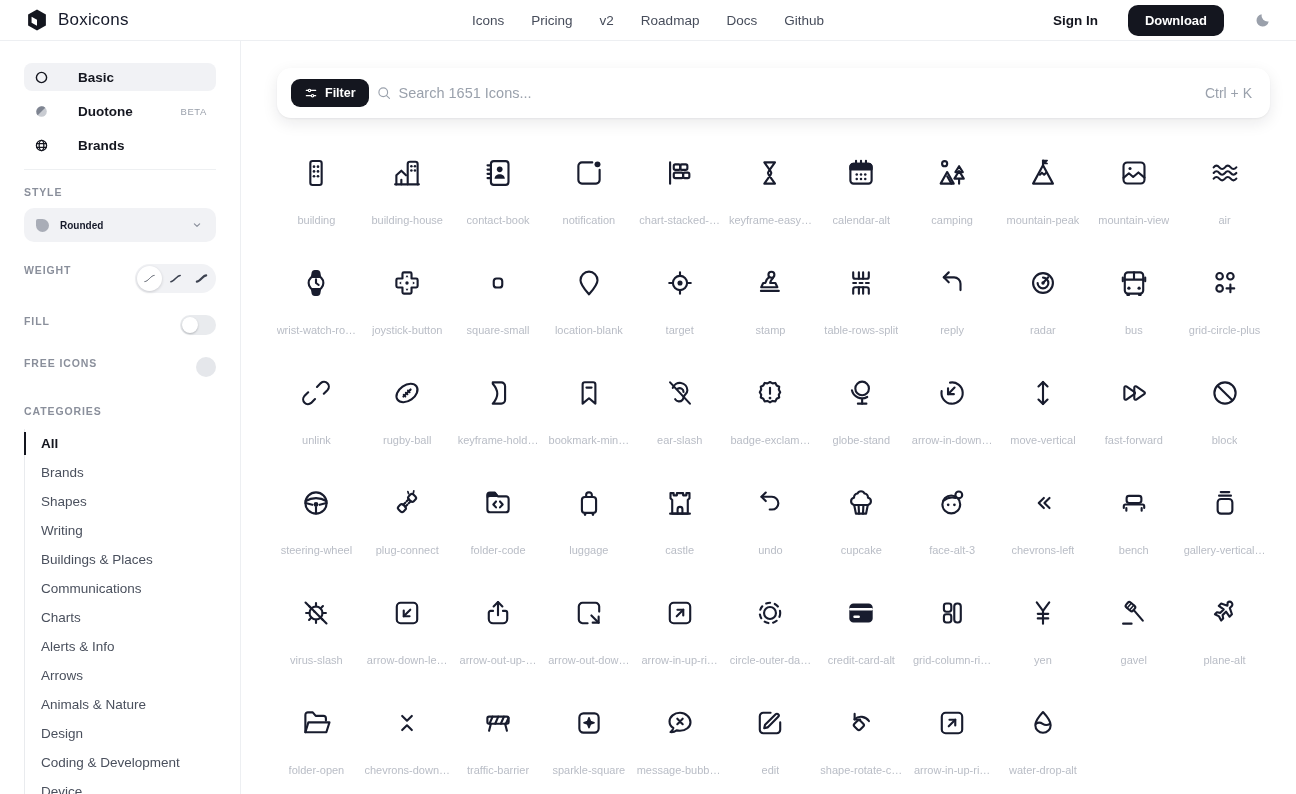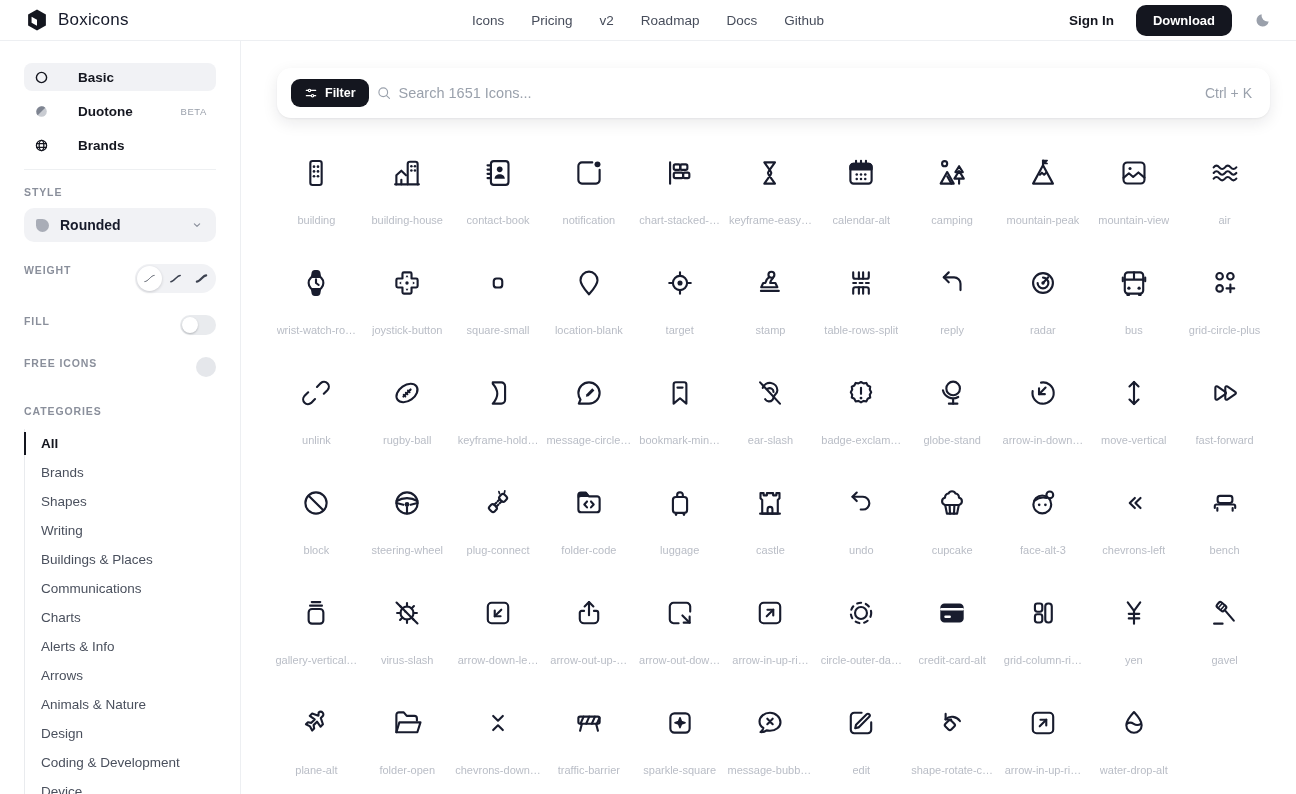--- a/index.html
+++ b/index.html
@@ -9,21 +9,21 @@
 
   
   .topbar{height:41px;display:flex;align-items:center;padding:0 24px;
     border-bottom:1px solid #edeff2;position:relative;background:#fff}
   .brand{display:flex;align-items:center;gap:8px;cursor:pointer}
   .brand .logo{width:26px;height:26px;display:inline-block}
   .brand .brand-name{font-size:17px;font-weight:400;letter-spacing:.2px}
   .nav-center{position:absolute;left:50%;transform:translateX(-50%);
     display:flex;gap:27px;align-items:center}
   .nav-link{font-size:13.5px;color:#474d5b;cursor:pointer}
-  .top-right{margin-left:auto;display:flex;align-items:center;gap:22px}
+  .top-right{margin-left:auto;display:flex;align-items:center;gap:30px}
   .signin{font-size:13.5px;font-weight:700;color:#14161f;cursor:pointer}
   .download-btn{background:#14161f;color:#fff;font-size:13px;font-weight:700;
     padding:8px 17px;border-radius:10px;border:none;cursor:pointer;
     font-family:"Liberation Sans",sans-serif}
   .moon{width:18px;height:18px;display:inline-block;cursor:pointer}
 
   
   .layout{display:flex;height:753px}
   .sidebar{width:241px;min-width:241px;border-right:1px solid #edeff2;
     padding:22px 24px 0 24px;overflow:hidden}
@@ -33,21 +33,21 @@
     color:#14161f;cursor:pointer}
   .side-tab.active{background:#f1f2f5}
   .side-tab .ticon{width:17px;height:17px;display:inline-block;flex:none}
   .beta{margin-left:auto;font-size:9.5px;letter-spacing:.6px;color:#9aa0ab;font-weight:400}
 
   .divider{height:1px;background:#eef0f2;margin:10px 0 16px}
   .section-label{font-size:10.5px;letter-spacing:.9px;color:#8a8f9b;
     margin-bottom:10px;font-weight:700}
 
   .style-select{height:34px;background:#f1f2f5;border-radius:10px;display:flex;
-    align-items:center;gap:11px;padding:0 12px;font-size:14px;font-weight:700;
+    align-items:center;gap:11px;padding:0 12px;font-size:10px;font-weight:700;
     cursor:pointer}
   .swatch{width:13px;height:13px;background:#a9adb7;border-radius:2px 7px 7px 7px;flex:none}
   .style-select .chev{margin-left:auto;width:14px;height:14px;color:#8a8f9b}
 
   .row-between{display:flex;justify-content:space-between;margin-top:22px}
   .row-between .section-label{margin-bottom:0}
   .weight-pill{background:#f1f2f5;border-radius:999px;padding:2px;display:flex;gap:1px}
   .weight-btn{width:25px;height:25px;border-radius:50%;display:flex;align-items:center;
     justify-content:center;cursor:pointer;color:#3c4250}
   .weight-btn.active{background:#fff;box-shadow:0 1px 3px rgba(20,22,31,.18)}
@@ -453,27 +453,20 @@
           <span class="lbl">rugby-ball</span>
         </div>
         <div class="cell">
           <span class="glyph"><svg viewBox="0 0 24 24" width="100%" height="100%" fill="none" stroke="currentColor" stroke-width="1.5" stroke-linecap="round" stroke-linejoin="round">
               <path d="M8.3 4.5h6A2.7 2.7 0 0 1 17 7.2v9.6a2.7 2.7 0 0 1-2.7 2.7h-6c2.1-2.4 3.2-4.7 3.2-7s-1.1-4.6-3.2-7z"></path>
             </svg></span>
           <span class="lbl">keyframe-hold…</span>
         </div>
         <div class="cell">
           <span class="glyph"><svg viewBox="0 0 24 24" width="100%" height="100%" fill="none" stroke="currentColor" stroke-width="1.5" stroke-linecap="round" stroke-linejoin="round">
-              <path d="M12 4.5a7.5 7.5 0 0 0-7.5 7.5c0 1.7.6 3.3 1.5 4.6l-1.2 2.9h7.2a7.5 7.5 0 0 0 0-15z"></path>
-              <path d="M9.8 14.7l.4-1.9 4.1-4.1 1.5 1.5-4.1 4.1z" fill="currentColor" stroke="none"></path>
-            </svg></span>
-          <span class="lbl">message-circle…</span>
-        </div>
-        <div class="cell">
-          <span class="glyph"><svg viewBox="0 0 24 24" width="100%" height="100%" fill="none" stroke="currentColor" stroke-width="1.5" stroke-linecap="round" stroke-linejoin="round">
               <path d="M16.5 19.5V6A1.6 1.6 0 0 0 14.9 4.4H9.1A1.6 1.6 0 0 0 7.5 6v13.5l4.5-3.8z"></path>
               <path d="M10.2 8.2h3.6"></path>
             </svg></span>
           <span class="lbl">bookmark-min…</span>
         </div>
         <div class="cell">
           <span class="glyph"><svg viewBox="0 0 24 24" width="100%" height="100%" fill="none" stroke="currentColor" stroke-width="1.5" stroke-linecap="round" stroke-linejoin="round">
               <path d="M6.9 8.4a5.3 5.3 0 0 1 10.3 1.6c0 2-1.4 2.7-2.2 4-.6 1-.5 2-1.3 2.9a3.2 3.2 0 0 1-5.1-.5"></path>
               <path d="M10.4 9a2.7 2.7 0 0 1 4.1 2.3"></path>
               <path d="M5 4.5l14 15"></path>

